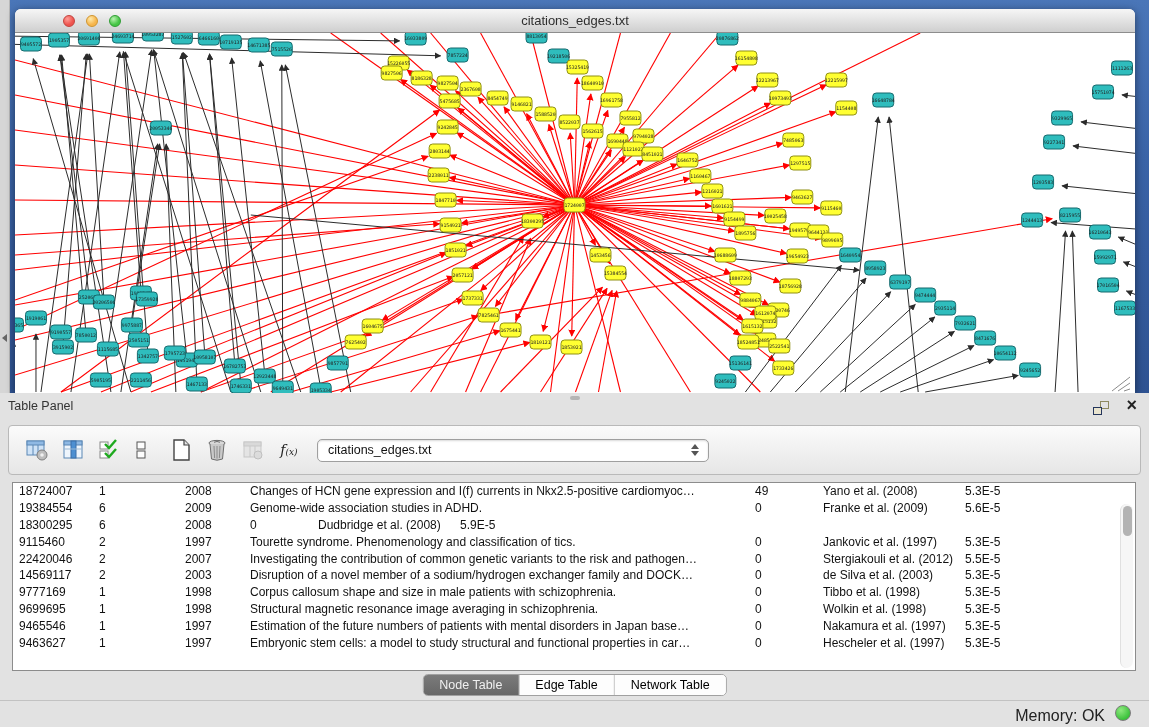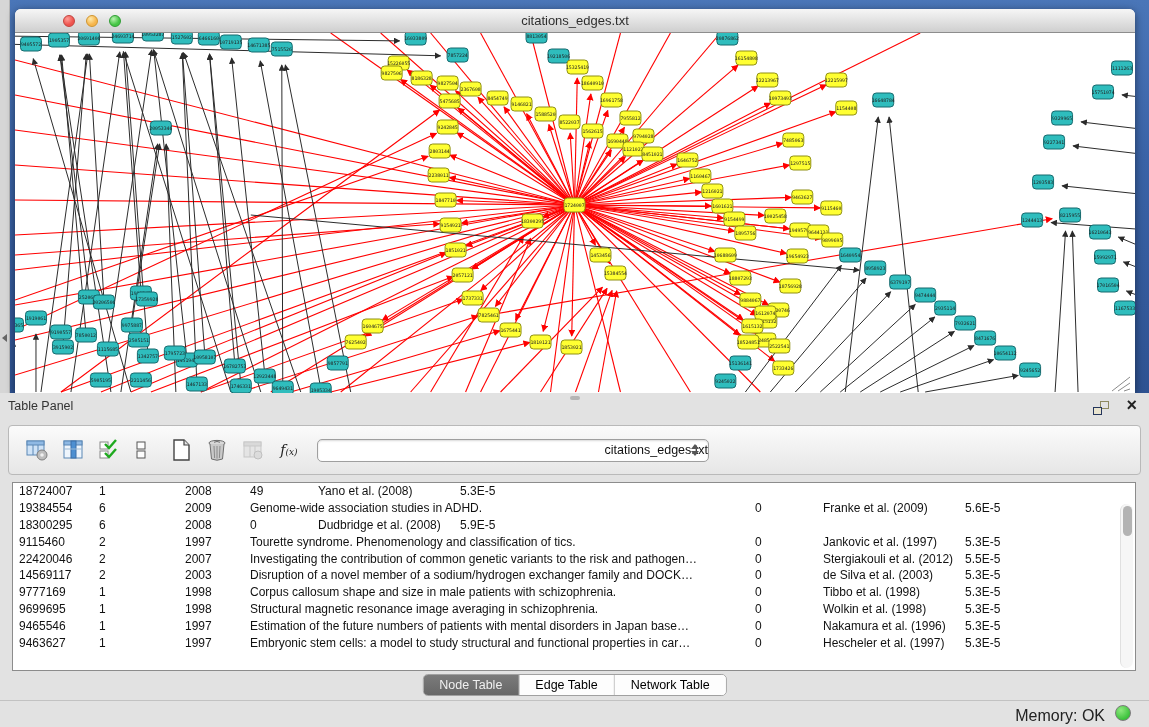--- a/index.html
+++ b/index.html
@@ -28,21 +28,21 @@
 
   
   .south { position:absolute; left:0; top:393px; width:1149px; height:334px; background:#e2e2e2; }
   .divider-handle { position:absolute; left:570px; top:3px; width:10px; height:4px; background:#b5b5b5; border-radius:2px; }
   .south-title { position:absolute; left:8px; top:6px; font-size:12.5px; color:#333; }
   .float-btn { position:absolute; right:40px; top:8px; width:16px; height:14px; }
   .float-btn .sq1 { position:absolute; left:0; bottom:0; width:9px; height:8px; border:1.5px solid #24355c; background:#e9e4cf; }
   .float-btn .sq2 { position:absolute; right:0; top:0; width:9px; height:8px; border:1.5px solid #8e8a60; background:transparent; }
   .close-btn { position:absolute; right:12px; top:2px; font-size:18px; font-weight:bold; color:#222; line-height:20px; }
 
-  .toolbar { position:absolute; left:8px; right:8px; top:32px; height:50px; background:linear-gradient(#fbfbfb,#e6e6e6); border:1px solid #b9b9b9; border-radius:4px; display:flex; align-items:center;text-align:right; }
+  .toolbar { position:absolute; left:8px; right:8px; top:32px; height:50px; background:linear-gradient(#fbfbfb,#e6e6e6); border:1px solid #b9b9b9; border-radius:4px; display:flex; align-items:center; }
   .tbtn { width:28px; height:28px; display:flex; align-items:center; justify-content:center; }
   .fx { font-family:"DejaVu Serif", serif; font-style:italic; font-size:14px; color:#222; }
   .fx small { font-size:9px; }
   .combo { position:relative; margin-left:14px; width:392px; height:23px; background:#fff; border:1px solid #9f9f9f; border-radius:5px; box-shadow:inset 0 1px 2px rgba(0,0,0,.15); font-size:12.5px; line-height:21px; padding-left:10px; color:#111; }
   .combo .arrows { position:absolute; right:9px; top:4px; display:flex; flex-direction:column; gap:2px; }
   .combo .up { width:0; height:0; border-left:4px solid transparent; border-right:4px solid transparent; border-bottom:5px solid #555; }
   .combo .down { width:0; height:0; border-left:4px solid transparent; border-right:4px solid transparent; border-top:5px solid #555; }
 
   .tablewrap { position:absolute; left:12px; right:13px; top:89px; height:189px; border:1px solid #8c8c8c; background:#fff; overflow:hidden; }
   .thead { display:flex; height:19px; background:linear-gradient(#d9edf7,#c3e2f0); border-bottom:1px solid #9ab8c9; }
@@ -880,20 +880,21 @@
           </span>
       </div>
     </div>
 
     <div class="tablewrap">
       <div id="tbody">
           <div class="trow">
             <div class="td c0">18724007</div>
             <div class="td c1">1</div>
             <div class="td c2">2008</div>
+            <div class="td c3">Changes of HCN gene expression and I(f) currents in Nkx2.5-positive cardiomyoc…</div>
             <div class="td c4">49</div>
             <div class="td c5">Yano et al. (2008)</div>
             <div class="td c6">5.3E-5</div>
           </div>
           <div class="trow">
             <div class="td c0">19384554</div>
             <div class="td c1">6</div>
             <div class="td c2">2009</div>
             <div class="td c3">Genome-wide association studies in ADHD.</div>
             <div class="td c4">0</div>
@@ -952,21 +953,21 @@
             <div class="td c4">0</div>
             <div class="td c5">Wolkin et al. (1998)</div>
             <div class="td c6">5.3E-5</div>
           </div>
           <div class="trow">
             <div class="td c0">9465546</div>
             <div class="td c1">1</div>
             <div class="td c2">1997</div>
             <div class="td c3">Estimation of the future numbers of patients with mental disorders in Japan base…</div>
             <div class="td c4">0</div>
-            <div class="td c5">Nakamura et al. (1996)</div>
+            <div class="td c5">Nakamura et al. (1997)</div>
             <div class="td c6">5.3E-5</div>
           </div>
           <div class="trow">
             <div class="td c0">9463627</div>
             <div class="td c1">1</div>
             <div class="td c2">1997</div>
             <div class="td c3">Embryonic stem cells: a model to study structural and functional properties in car…</div>
             <div class="td c4">0</div>
             <div class="td c5">Hescheler et al. (1997)</div>
             <div class="td c6">5.3E-5</div>

